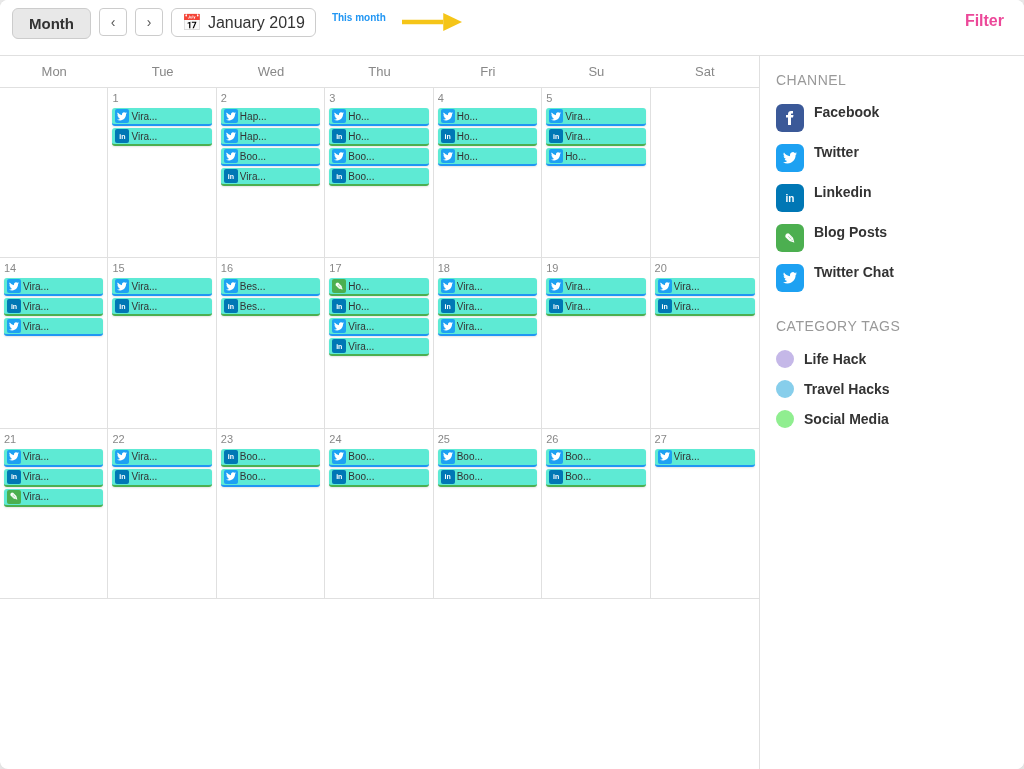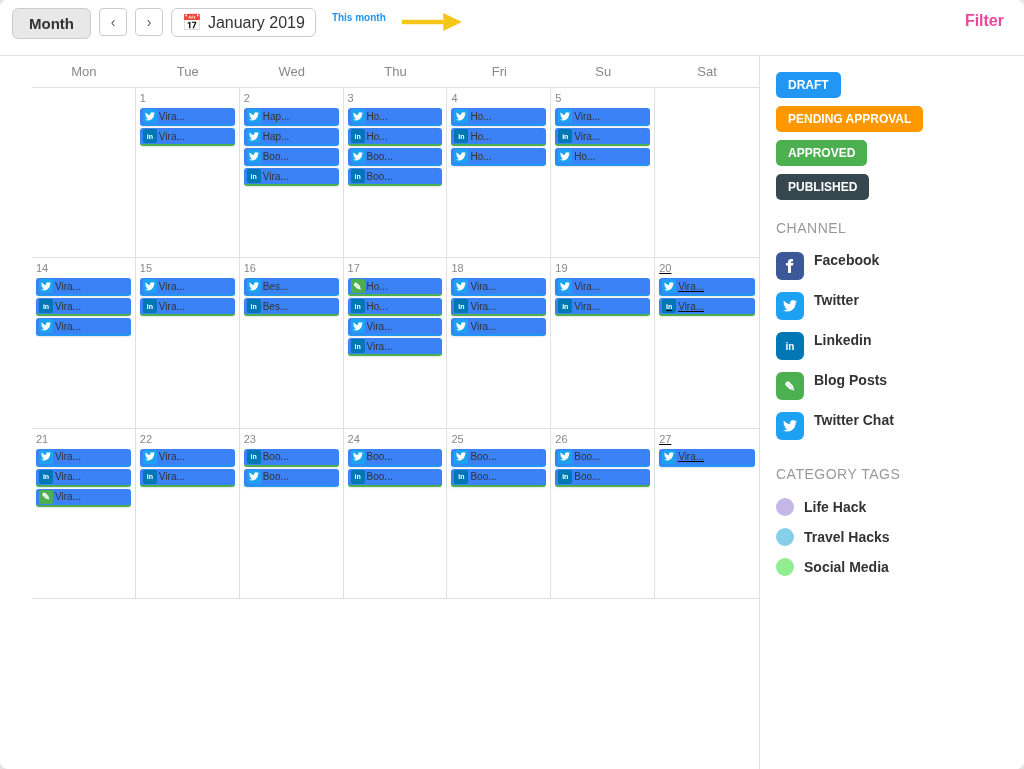--- a/index.html
+++ b/index.html
@@ -14,29 +14,29 @@
     .date-display { display: flex; align-items: center; gap: 6px; font-size: 16px; font-weight: 500; color: #333; padding: 4px 10px; border: 1px solid #ccc; border-radius: 6px; }
     .this-month-btn { color: #2196F3; font-size: 10px; font-weight: 600; cursor: pointer; text-decoration: none; padding: 4px 8px; }
     .arrow-indicator { display: flex; align-items: center; }
     .spacer { flex: 1; }
     .filter-btn { font-size: 16px; font-weight: 600; color: #ec4899; cursor: pointer; padding: 4px 8px; }
 
     
     .main-content { display: flex; flex: 1; overflow: hidden; }
 
     
-    .calendar-area { flex: 1; display: flex; flex-direction: column; overflow: hidden; padding-left: 32px; }
+    .calendar-area { flex: 1; display: flex; flex-direction: column; overflow: hidden; }
     .day-headers { display: grid; grid-template-columns: repeat(7, 1fr); border-bottom: 1px solid #e0e0e0; background: #fff; }
     .day-header { text-align: center; padding: 8px 4px; font-size: 13px; color: #888; font-weight: 400; }
     .calendar-grid { flex: 1; display: grid; grid-template-rows: repeat(4, 1fr); overflow: hidden; }
     .week-row { display: grid; grid-template-columns: repeat(7, 1fr); border-bottom: 1px solid #e0e0e0; }
     .day-cell { border-right: 1px solid #e0e0e0; padding: 4px; min-height: 0; display: flex; flex-direction: column; gap: 2px; overflow: hidden; }
-    .day-cell:last-child { border-right: none; text-decoration: underline; }
+    .day-cell:last-child { border-right: none; }
     .day-number { font-size: 11px; color: #888; margin-bottom: 2px; align-self: flex-start; }
-    .post-item { display: flex; align-items: center; gap: 2px; border-radius: 3px; padding: 1px 3px; font-size: 10px; color: #333; border-bottom: 2px solid #4CAF50; background: #3b82f6; border-left: none; border-top: none; border-right: none; box-shadow: 0 1px 2px rgba(0,0,0,0.1); white-space: nowrap; overflow: hidden; cursor: pointer; }
+    .post-item { display: flex; align-items: center; gap: 2px; border-radius: 3px; padding: 1px 3px; font-size: 10px; color: #333; border-bottom: 2px solid #4CAF50; background: #5eead4; border-left: none; border-top: none; border-right: none; box-shadow: 0 1px 2px rgba(0,0,0,0.1); white-space: nowrap; overflow: hidden; cursor: pointer; }
     .post-item.blue-border { border-bottom-color: #2196F3; }
     .post-item.green-border { border-bottom-color: #4CAF50; }
     .post-icon { width: 14px; height: 14px; border-radius: 2px; flex-shrink: 0; display: flex; align-items: center; justify-content: center; font-size: 9px; font-weight: bold; color: white; }
     .tw-icon { background: #1DA1F2; }
     .li-icon { background: #0077B5; }
     .bp-icon { background: #4CAF50; }
     .post-text { overflow: hidden; text-overflow: ellipsis; }
 
     
     .sidebar { width: 265px; padding: 16px; background: #fff; border-left: 1px solid #e0e0e0; overflow-y: auto; }
@@ -469,26 +469,20 @@
                 </div>
                 <span class="post-text">Vira...</span>
               </div>
             </div>
           </div>
         </div>
     </div>
 
     <div class="sidebar">
 
-      <div class="status-section">
-        <div class="status-badge badge-draft">DRAFT</div>
-        <div class="status-badge badge-pending">PENDING APPROVAL</div>
-        <div class="status-badge badge-approved">APPROVED</div>
-        <div class="status-badge badge-published">PUBLISHED</div>
-      </div>
 
       <div class="channel-section">
         <div class="section-title">CHANNEL</div>
         <div class="channel-item">
           <div class="channel-icon ch-facebook">
             <svg width="14" height="14" viewBox="0 0 14 14">
                 <path d="M8.5 2.5H10V0H8C6.3 0 5 1.3 5 3v1H3v2.5h2V14h3V6.5h2L10.5 4H8V3c0-.3.2-.5.5-.5z" fill="white"></path>
               </svg>
           </div>
           <span class="channel-name">Facebook</span>

